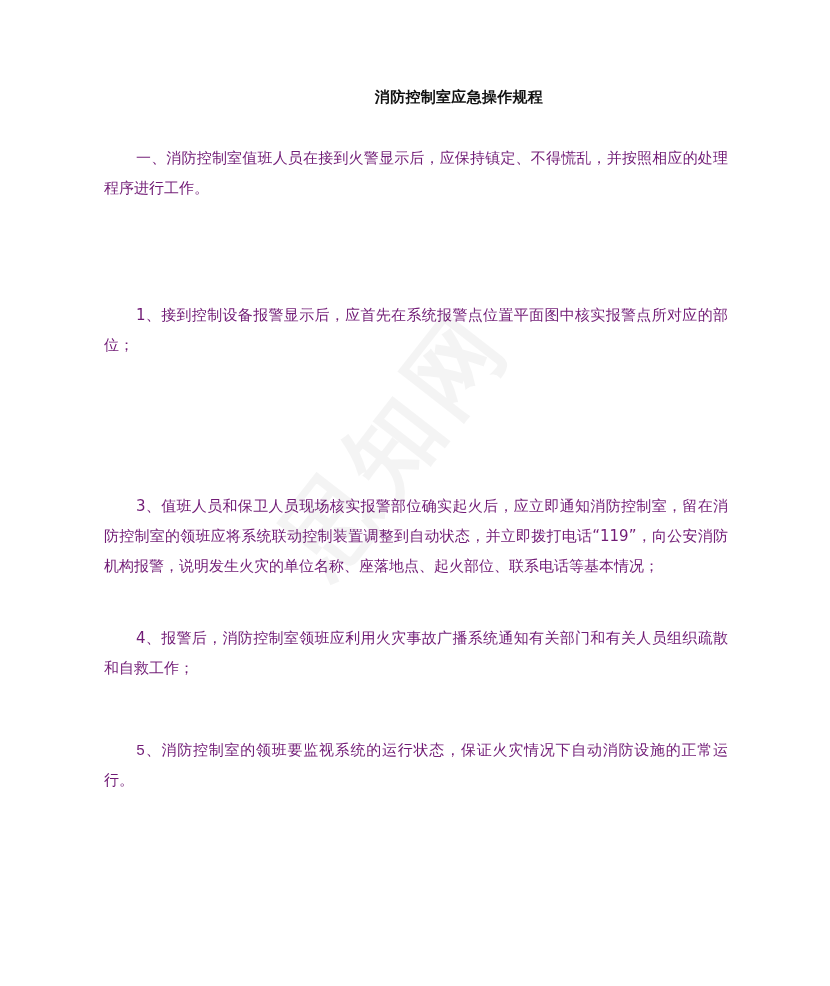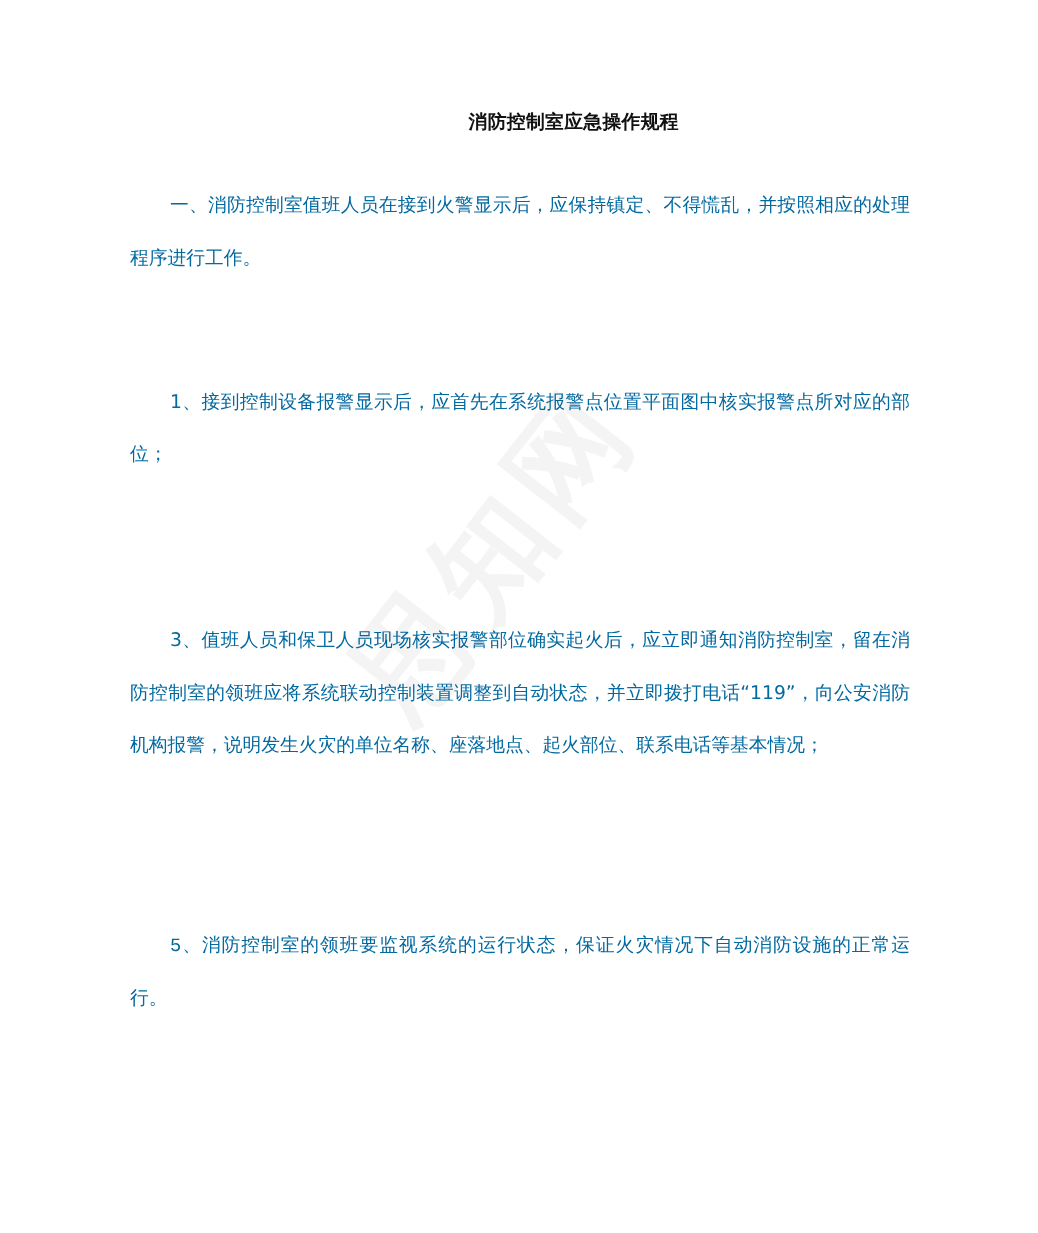--- a/index.html
+++ b/index.html
@@ -31,25 +31,25 @@
       font-weight: bold;
       letter-spacing: 0.3px;
       color: #111;
       padding-left: 44px;
     }
     .para {
       position: absolute;
       left: 104px;
       width: 624px;
       font-size: 15px;
-      line-height: 42px;
+      line-height: 30px;
       text-indent: 32px;
       text-align: justify;
       text-justify: inter-ideograph;
-      color: #0369a1;
+      color: #701a75;
     }
     .watermark {
       position: absolute;
       left: 245px;
       top: 380px;
       font-size: 92px;
       font-weight: bold;
       color: rgba(0,0,0,0.045);
       transform: rotate(-52deg);
       transform-origin: center center;
@@ -67,20 +67,21 @@
   <div class="title">消防控制室应急操作规程</div>
 
   <div class="para" style="top:143px;">一、消防控制室值班人员在接到火警显示后，应保持镇定、不得慌乱，并按照相应的处理程序进行工作。</div>
 
 
   <div class="para" style="top:300px;">1、接到控制设备报警显示后，应首先在系统报警点位置平面图中核实报警点所对应的部位；</div>
 
 
   <div class="para" style="top:491px;">3、值班人员和保卫人员现场核实报警部位确实起火后，应立即通知消防控制室，留在消防控制室的领班应将系统联动控制装置调整到自动状态，并立即拨打电话“119”，向公安消防机构报警，说明发生火灾的单位名称、座落地点、起火部位、联系电话等基本情况；</div>
 
+  <div class="para" style="top:623px;">4、报警后，消防控制室领班应利用火灾事故广播系统通知有关部门和有关人员组织疏散和自救工作；</div>
 
   <div class="para" style="top:737px;font-family:Liberation Mono, monospace;">5、消防控制室的领班要监视系统的运行状态，保证火灾情况下自动消防设施的正常运行。</div>
 
 
 
   <div class="watermark">思知网</div>
 
 </div>
 
 </body></html>

